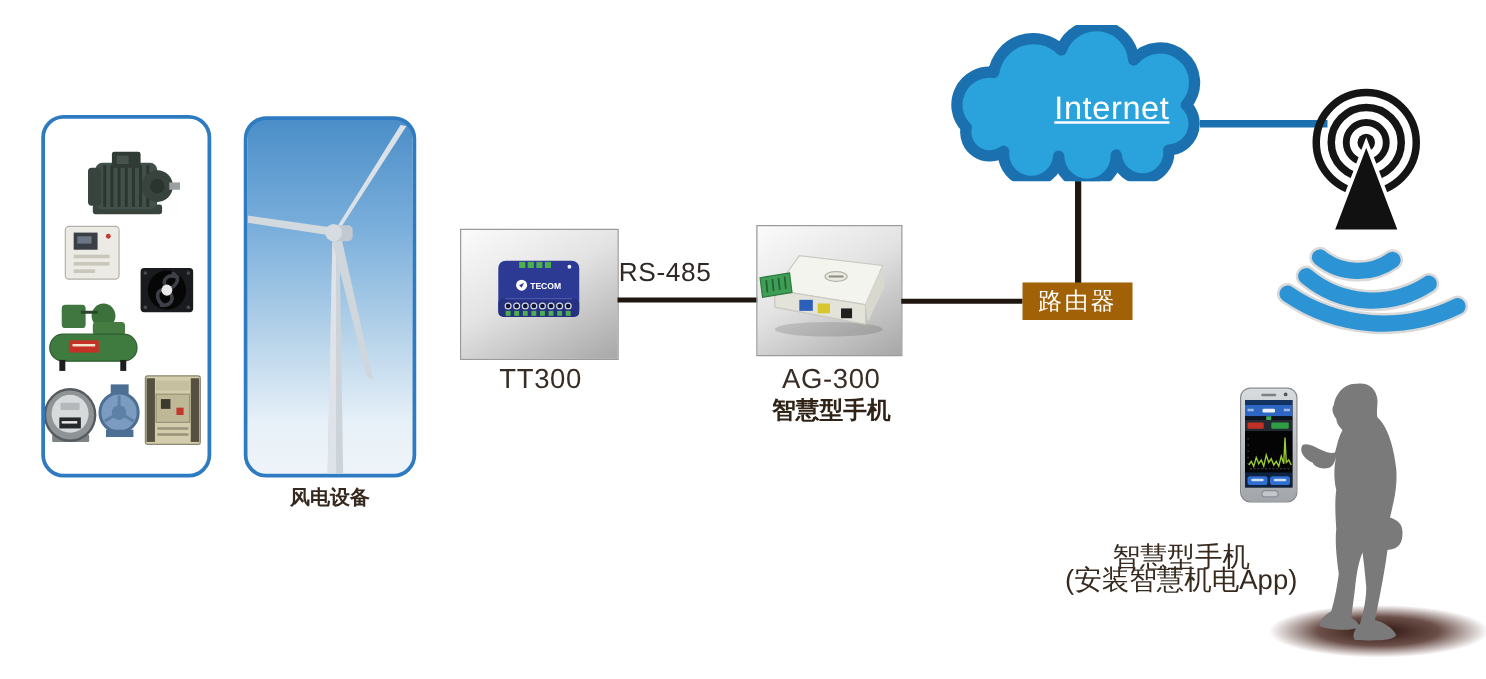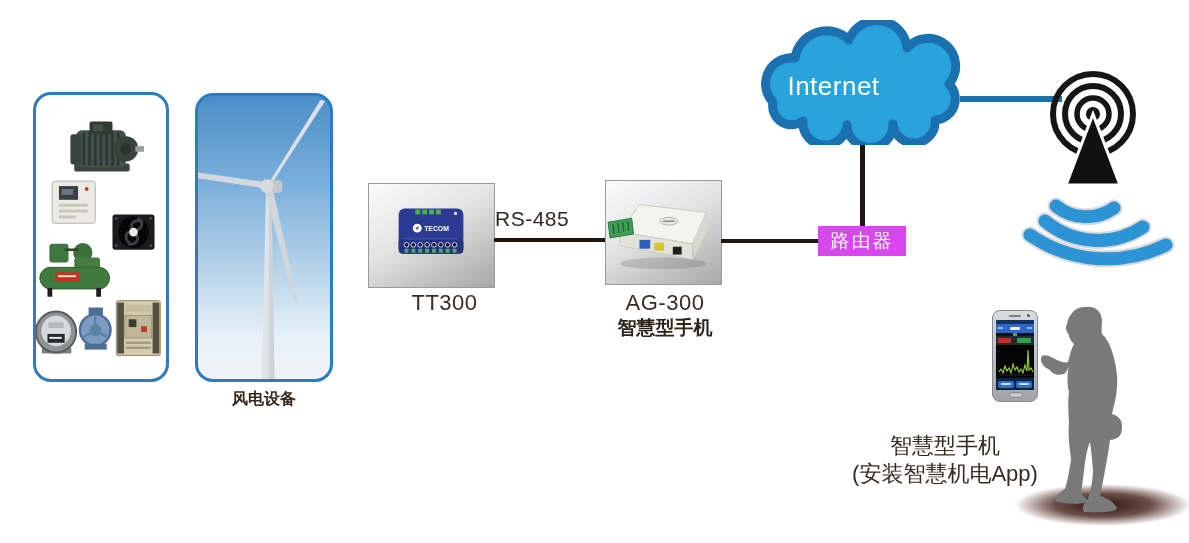--- a/index.html
+++ b/index.html
@@ -14,21 +14,21 @@
     position:absolute;border:3px solid #2e7bc1;border-radius:18px;background:#fff;
     box-sizing:border-box;overflow:hidden;
   }
   .gray-panel{
     position:absolute;border:1px solid #9a9a9a;box-sizing:border-box;
     background:linear-gradient(150deg,#fbfbfb 0%,#e3e3e3 45%,#a7a7a7 100%);
   }
   .conn{position:absolute;background:#1f1610;}
   .conn-blue{position:absolute;background:#1b71af;}
   .router-box{
-    position:absolute;background:#d946ef;color:#ffffff;display:flex;
+    position:absolute;background:#a16207;color:#ffffff;display:flex;
     align-items:center;justify-content:center;font-size:19px;letter-spacing:2px;
   }
   .internet-label{
     position:absolute;color:#ffffff;font-size:26px;text-align:center;letter-spacing:0.5px;
   }
   .model-label{position:absolute;font-size:22px;color:#372d26;text-align:center;letter-spacing:0.5px;}
   .cn-label{position:absolute;font-size:19px;color:#2f2317;font-weight:bold;text-align:center;}
   .rs-label{position:absolute;font-size:21px;color:#2f2824;text-align:left;letter-spacing:0.5px;}
   .phone-caption{position:absolute;font-size:22px;color:#362a1f;text-align:center;}
   
@@ -189,21 +189,21 @@
           <rect x="43" y="66" width="4" height="4" fill="#4caf50"></rect>
         <rect x="50" y="66" width="4" height="4" fill="#4caf50"></rect>
           <rect x="57" y="66" width="4" height="4" fill="#4caf50"></rect>
         <rect x="64" y="66" width="4" height="4" fill="#4caf50"></rect>
           <rect x="71" y="66" width="4" height="4" fill="#4caf50"></rect>
         <rect x="78" y="66" width="4" height="4" fill="#4caf50"></rect>
           <rect x="85" y="66" width="4" height="4" fill="#4caf50"></rect>
       </g>
     </svg>
   </div>
-  <div class="model-label" style="left:382px;top:290px;width:125px;">TT300</div>
+  <div class="model-label" style="left:370px;top:290px;width:125px;">TT300</div>
 
   <div class="conn" style="left:494px;top:238px;width:112px;height:4px;"></div>
   <div class="rs-label" style="left:495px;top:207px;width:90px;">RS-485</div>
 
   <div class="gray-panel" style="left:605px;top:180px;width:117px;height:105px;">
     <svg width="115" height="103" viewBox="0 0 117 105">
       <ellipse cx="58" cy="84" rx="44" ry="6" fill="#000000" opacity="0.13"></ellipse>
       <polygon points="14,52 34,24 102,32 88,64" fill="#f4f4ee" stroke="#c9c9c0" stroke-width="1"></polygon>
       <polygon points="14,52 88,64 88,80 14,66" fill="#e3e3da" stroke="#c9c9c0" stroke-width="1"></polygon>
       <polygon points="88,64 102,32 104,48 90,78" fill="#d8d8cf"></polygon>
@@ -234,21 +234,21 @@
              A 26 26 0 0 1 42 38
              A 32 32 0 0 1 96 20
              A 30 30 0 0 1 154 28
              A 25 25 0 0 1 196 64
              A 21 21 0 0 1 182 100
              A 20 20 0 0 1 140 104
              A 22 22 0 0 1 94 105
              A 20 20 0 0 1 50 101
              A 19 19 0 0 1 20 82 Z" fill="#2aa2db" stroke="#1b71af" stroke-width="9" stroke-linejoin="round"></path>
   </svg>
-  <div class="internet-label" style="left:756px;top:71px;width:155px;">Internet</div>
+  <div class="internet-label" style="left:812px;top:71px;width:155px;text-decoration:underline;">Internet</div>
   <div class="conn-blue" style="left:960px;top:96px;width:102px;height:6px;"></div>
 
   <svg class="abs" style="left:1040px;top:68px;" width="110" height="130" viewBox="0 0 110 130">
     <circle cx="53" cy="46" r="40" fill="none" stroke="#151515" stroke-width="6"></circle>
     <circle cx="53" cy="46" r="28" fill="none" stroke="#151515" stroke-width="6"></circle>
     <circle cx="53" cy="46" r="16" fill="none" stroke="#151515" stroke-width="5.5"></circle>
     <circle cx="53" cy="46" r="7" fill="#151515"></circle>
     <polygon points="53,46 26,117 80,117" fill="#111111" stroke="#ffffff" stroke-width="3"></polygon>
   </svg>
 
@@ -338,15 +338,15 @@
           </div>
         <div class="btn b2">
             <i></i>
           </div>
       </div>
     </div>
     <div class="home"></div>
   </div>
 
   <div class="phone-caption" style="left:845px;top:431px;width:200px;">智慧型手机</div>
-  <div class="phone-caption" style="left:828px;top:459px;width:234px;">(安装智慧机电App)</div>
+  <div class="phone-caption" style="left:828px;top:449px;width:234px;">(安装智慧机电App)</div>
 
 </div>
 
 </body></html>

